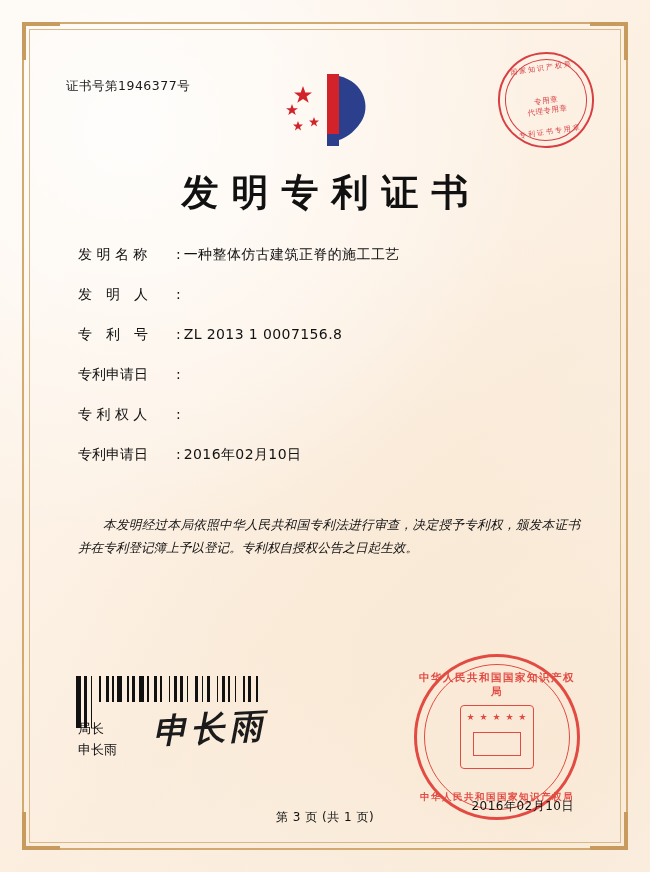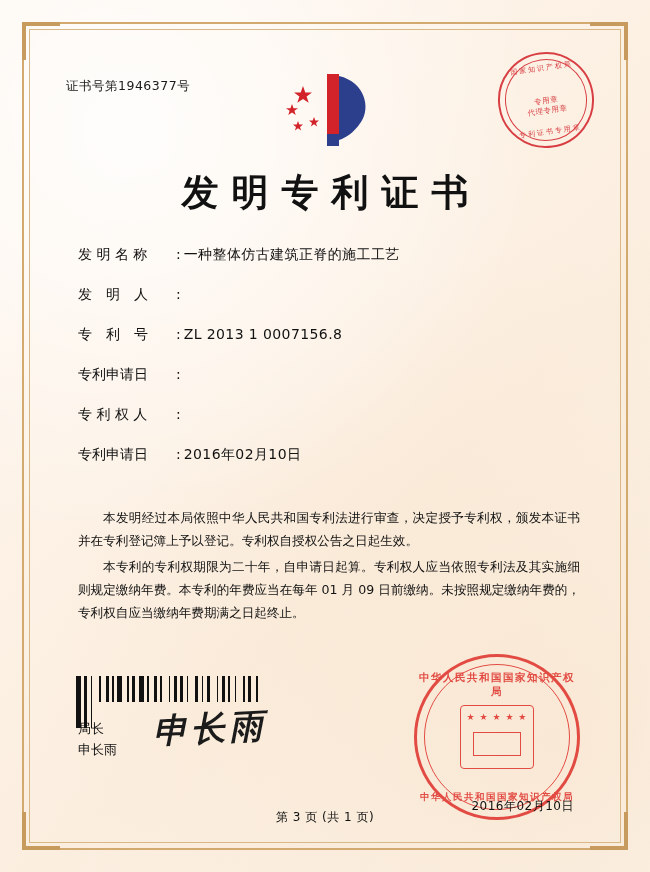--- a/index.html
+++ b/index.html
@@ -193,22 +193,23 @@
     position: absolute;
     left: 30px;
     right: 22px;
     top: 460px;
     font-size: 12.6px;
     line-height: 1.85;
     color: #111111;
     text-align: justify;
   }
   .body-text p {
-    margin: 0 0 2px 0;
+    margin: 7px 0 2px 0;
     text-indent: 25px;
+    font-style: italic;
   }
 
   
   .barcode {
     position: absolute;
     left: 28px;
     top: 630px;
     width: 190px;
     height: 26px;
   }
@@ -400,21 +401,20 @@
       </div>
       <div class="field-row">
         <span class="field-label tight">专利申请日</span>
         <span class="field-colon">:</span>
         <span class="field-value">2016年02月10日</span>
       </div>
     </div>
 
     <div class="body-text">
       <p>本发明经过本局依照中华人民共和国专利法进行审查，决定授予专利权，颁发本证书并在专利登记簿上予以登记。专利权自授权公告之日起生效。</p>
-      <p>本专利的专利权期限为二十年，自申请日起算。专利权人应当依照专利法及其实施细则规定缴纳年费。本专利的年费应当在每年 01 月 09 日前缴纳。未按照规定缴纳年费的，专利权自应当缴纳年费期满之日起终止。</p>
     </div>
 
     <div class="barcode" id="barcode"><span style="width:4.65px;background:#111;"></span><span style="width:1.55px;background:transparent;"></span><span style="width:3.1px;background:#111;"></span><span style="width:1.55px;background:transparent;"></span><span style="width:1.55px;background:#111;"></span><span style="width:4.65px;background:transparent;"></span><span style="width:1.55px;background:#111;"></span><span style="width:3.1px;background:transparent;"></span><span style="width:3.1px;background:#111;"></span><span style="width:1.55px;background:transparent;"></span><span style="width:1.55px;background:#111;"></span><span style="width:1.55px;background:transparent;"></span><span style="width:4.65px;background:#111;"></span><span style="width:3.1px;background:transparent;"></span><span style="width:1.55px;background:#111;"></span><span style="width:1.55px;background:transparent;"></span><span style="width:3.1px;background:#111;"></span><span style="width:1.55px;background:transparent;"></span><span style="width:4.65px;background:#111;"></span><span style="width:1.55px;background:transparent;"></span><span style="width:1.55px;background:#111;"></span><span style="width:3.1px;background:transparent;"></span><span style="width:3.1px;background:#111;"></span><span style="width:1.55px;background:transparent;"></span><span style="width:1.55px;background:#111;"></span><span style="width:4.65px;background:transparent;"></span><span style="width:1.55px;background:#111;"></span><span style="width:1.55px;background:transparent;"></span><span style="width:3.1px;background:#111;"></span><span style="width:1.55px;background:transparent;"></span><span style="width:3.1px;background:#111;"></span><span style="width:1.55px;background:transparent;"></span><span style="width:1.55px;background:#111;"></span><span style="width:4.65px;background:transparent;"></span><span style="width:3.1px;background:#111;"></span><span style="width:1.55px;background:transparent;"></span><span style="width:1.55px;background:#111;"></span><span style="width:1.55px;background:transparent;"></span><span style="width:3.1px;background:#111;"></span><span style="width:4.65px;background:transparent;"></span><span style="width:1.55px;background:#111;"></span><span style="width:1.55px;background:transparent;"></span><span style="width:3.1px;background:#111;"></span><span style="width:1.55px;background:transparent;"></span><span style="width:1.55px;background:#111;"></span><span style="width:3.1px;background:transparent;"></span><span style="width:1.55px;background:#111;"></span><span style="width:4.65px;background:transparent;"></span><span style="width:1.55px;background:#111;"></span><span style="width:1.55px;background:transparent;"></span><span style="width:3.1px;background:#111;"></span><span style="width:3.1px;background:transparent;"></span><span style="width:1.55px;background:#111;"></span><span style="width:1.55px;background:transparent;"></span><span style="width:4.65px;background:#111;"></span><span style="width:1.55px;background:transparent;"></span><span style="width:3.1px;background:#111;"></span><span style="width:1.55px;background:transparent;"></span><span style="width:1.55px;background:#111;"></span><span style="width:3.1px;background:transparent;"></span></div>
 
     <div class="sig-block">
       <div>局长</div>
       <div>申长雨</div>
     </div>
     <div class="sig-hand">申长雨</div>
 

